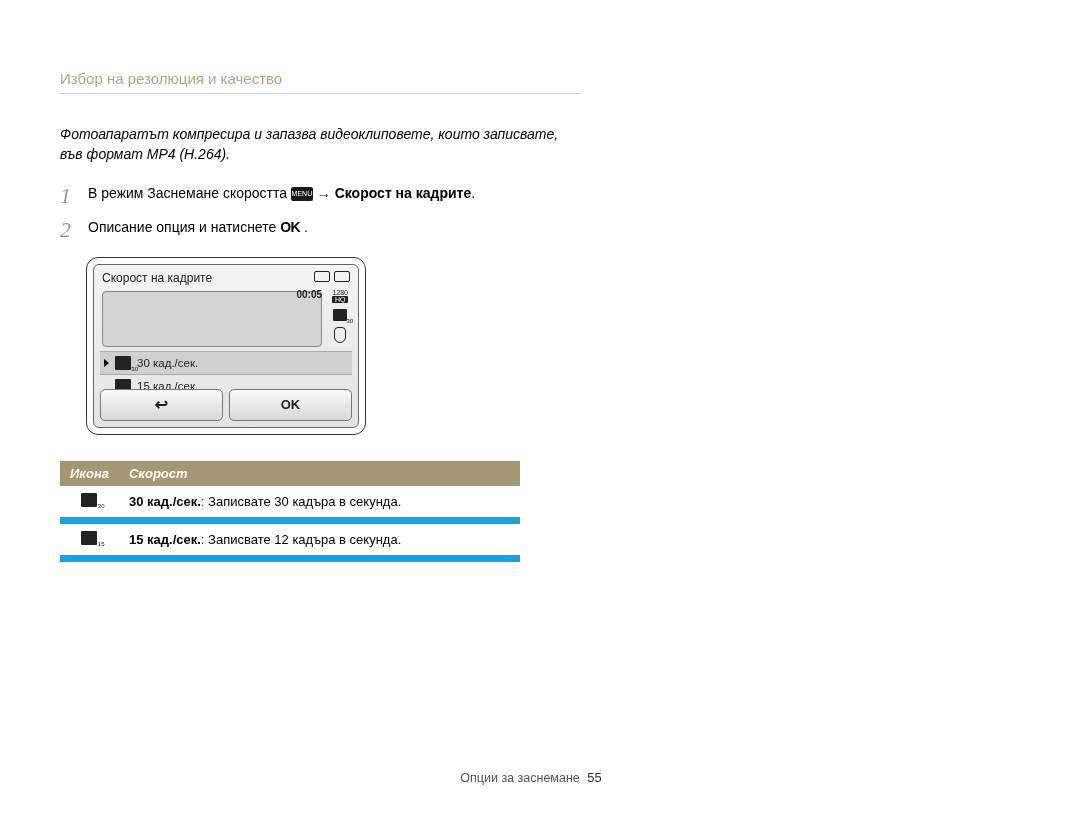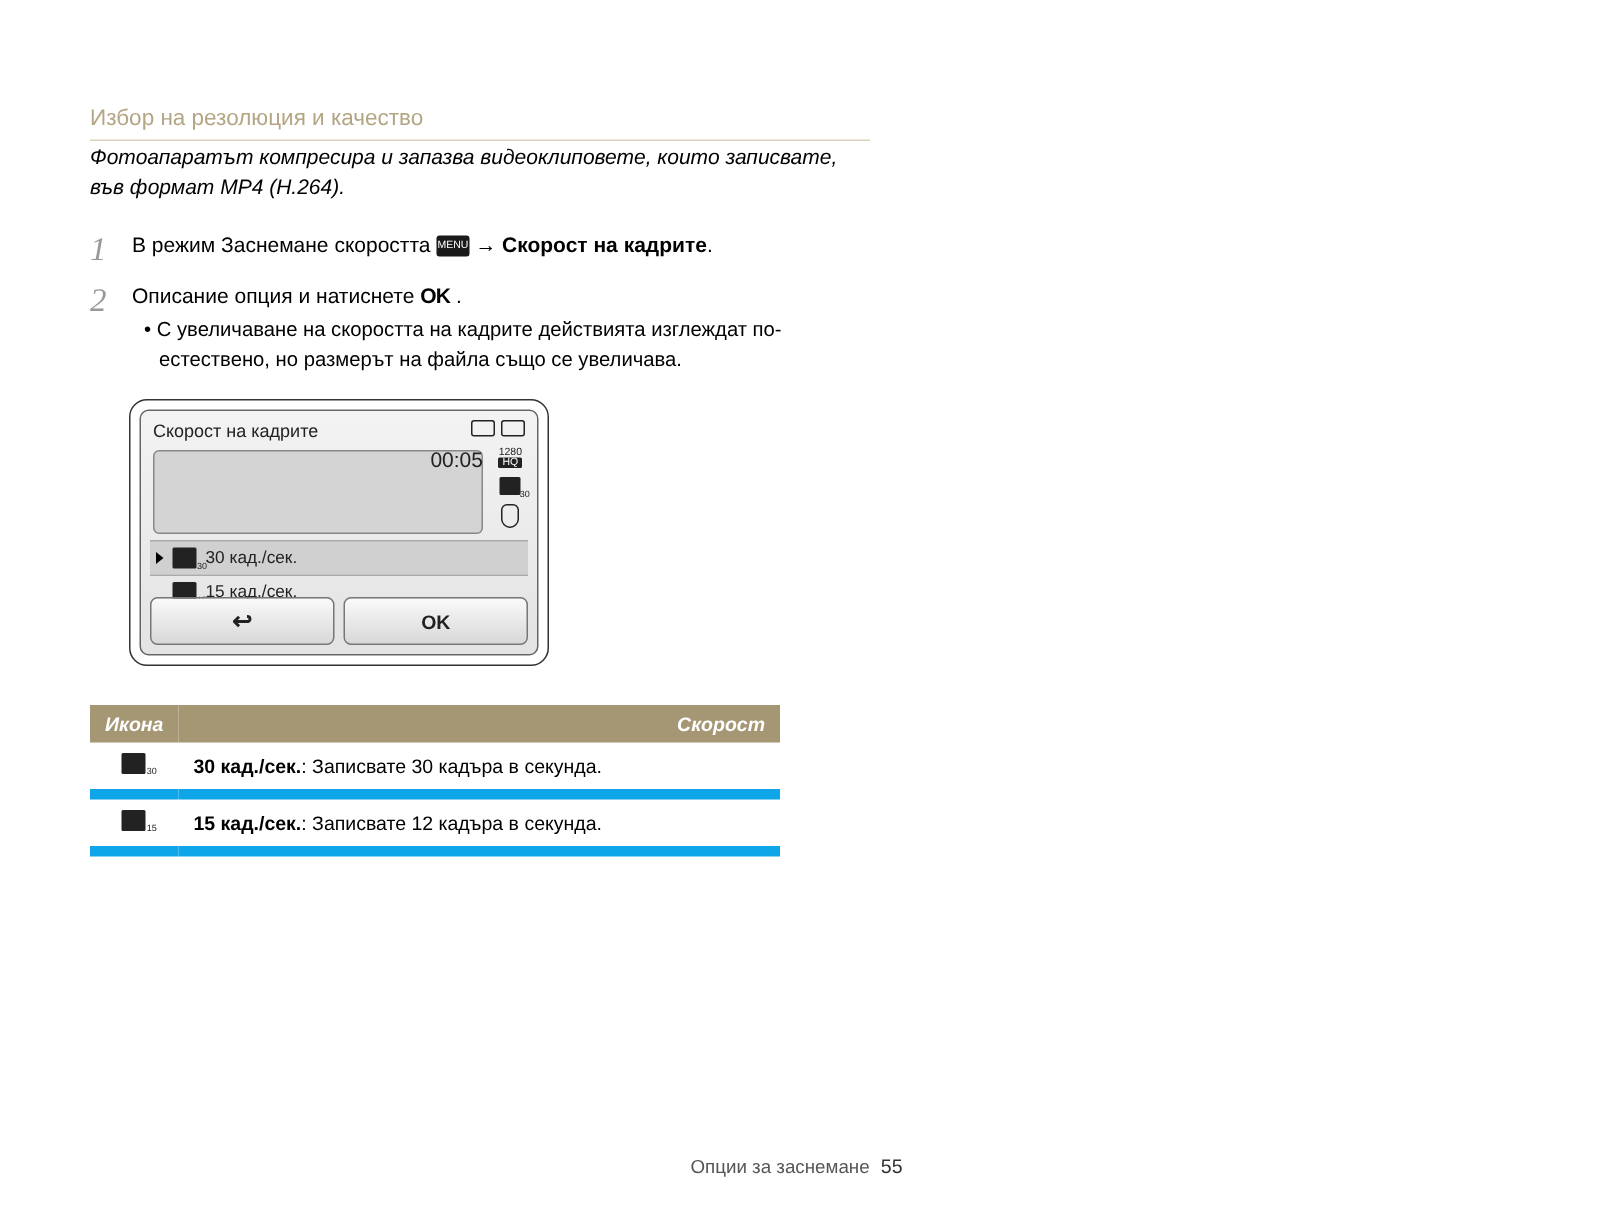--- a/index.html
+++ b/index.html
@@ -13,20 +13,21 @@
   }
   .page{
     padding:70px 60px 0 60px;
     width:520px;
   }
   .breadcrumb{
     color:#b4a684;
     font-size:15px;
     border-bottom:1px solid #d9d2bf;
     padding-bottom:6px;
+    margin-bottom:30px;
   }
   .section-header{
     display:inline-block;
     background:#a59674;
     color:#fff;
     font-size:14px;
     font-weight:bold;
     border-radius:12px;
     padding:4px 14px;
     margin-bottom:8px;
@@ -116,22 +117,22 @@
   .status-icons span{
     display:inline-block;
     border:1px solid #222;
     border-radius:2px;
     width:14px;height:9px;
     position:relative;
   }
   .timer{
     position:absolute;
     top:24px;right:36px;
-    font-size:14px;
-    font-weight:normal;
+    font-size:10px;
+    font-weight:bold;
   }
   .side-icons{
     position:absolute;
     right:10px;top:24px;
     display:flex;flex-direction:column;
     gap:6px;align-items:center;
   }
   .badge-1280{
     font-size:7px;
     line-height:7px;
@@ -224,21 +225,21 @@
   .tbl{
     border-collapse:collapse;
     font-size:13px;
     width:460px;
     margin-left:0;
   }
   .tbl th{
     background:#a59674;
     color:#fff;
     font-weight:bold;
-    text-align:right;
+    text-align:left;
     padding:5px 10px;
     font-style:italic;
     font-size:13px;
   }
   .tbl td{
     border-bottom:7px solid #0ea5e9;
     padding:7px 10px;
     vertical-align:middle;
   }
   .tbl td.icon-cell{
@@ -273,21 +274,20 @@
         <span class="menu-chip">MENU</span>
         <span> → </span>
         <b>Скорост на кадрите</b><span>.</span>
       </div>
     </li>
     <li>
       <span class="step-num">2</span>
       <div class="step-body">
         <span>Описание опция и натиснете </span>
         <span class="ok-glyph">OK</span><span> .</span>
-        <div class="bullet">С увеличаване на скоростта на кадрите действията изглеждат по-естествено, но размерът на файла също се увеличава.</div>
       </div>
     </li>
   </ol>
 
   
   <div class="lcd-outer">
     <div class="lcd">
       <div class="lcd-title">Скорост на кадрите</div>
 
       <div class="status-icons">

